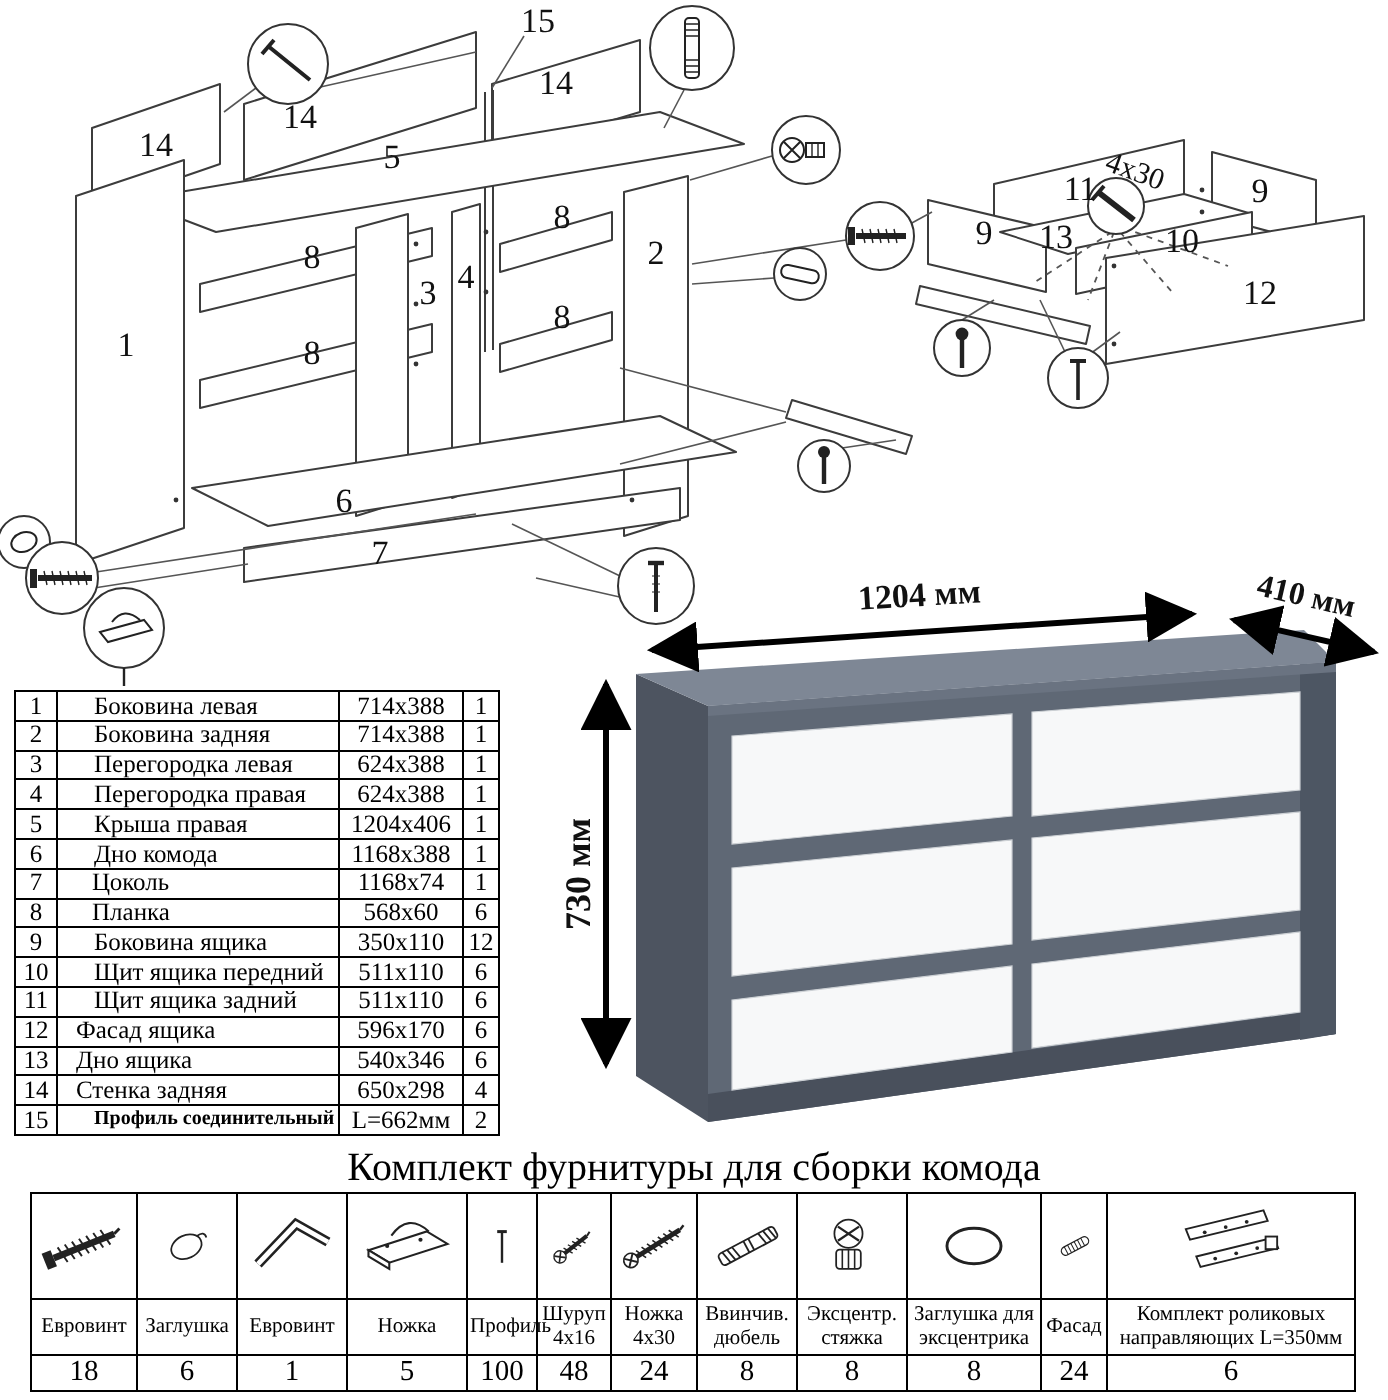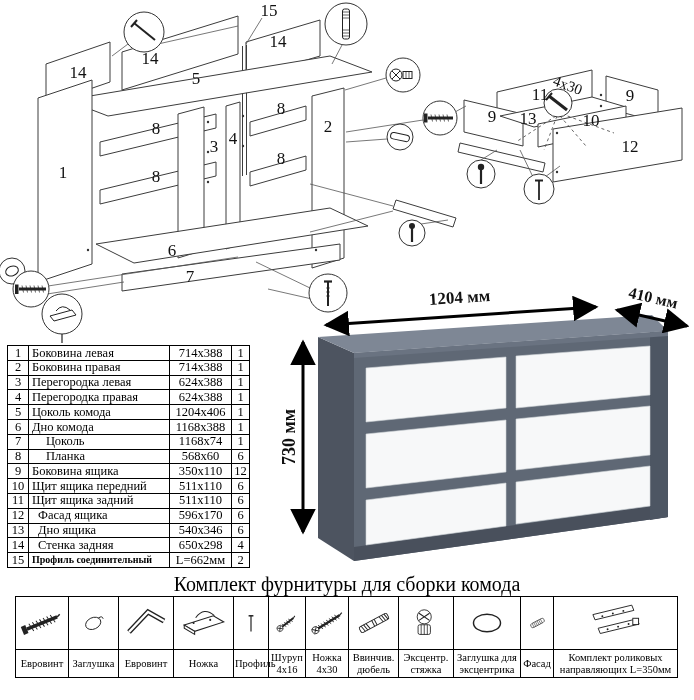--- a/index.html
+++ b/index.html
@@ -4,21 +4,21 @@
 <style>
   html,body{margin:0;padding:0;background:#fff;}
   #sheet{position:relative;width:694px;height:700px;background:#fff;overflow:hidden;
          font-family:"Liberation Serif","DejaVu Serif",serif;color:#000;}
   svg text{font-family:"Liberation Serif","DejaVu Serif",serif;fill:#111;}
   
   #parts-table{position:absolute;left:7px;top:345px;width:242px;border-collapse:collapse;table-layout:fixed;}
   #parts-table td{border:1px solid #000;height:13.8px;padding:0;font-size:12.5px;line-height:1.02;
                   white-space:nowrap;overflow:hidden;}
   #parts-table td.c{text-align:center;}
-  #parts-table td.n{padding-left:3px;}
+  #parts-table td.n{padding-left:18px;}
   #parts-table td.n.ind1{padding-left:17px;}
   #parts-table td.n.ind2{padding-left:9px;}
   #parts-table td.n.small{font-size:10px;font-weight:bold;}
   
   #hw-title{position:absolute;left:0;top:573px;width:694px;text-align:center;font-size:20px;}
   
   #hw-table{position:absolute;left:15px;top:596px;width:662px;border-collapse:collapse;table-layout:fixed;font-family:Liberation Serif, serif;}
   #hw-table td{border:1px solid #000;padding:0;text-align:center;vertical-align:middle;}
   #hw-table tr.icons td{height:52px;}
   #hw-table tr.names td{height:27px;font-size:10.5px;line-height:1.06;padding:0 1px;}
@@ -209,39 +209,39 @@
       </colgroup>
     <tbody>
       <tr>
           <td class="c">1</td>
           <td class="n">Боковина левая</td>
           <td class="c">714x388</td>
           <td class="c">1</td>
         </tr>
       <tr>
           <td class="c">2</td>
-          <td class="n">Боковина правая</td>
+          <td class="n">Боковина задняя</td>
           <td class="c">714x388</td>
           <td class="c">1</td>
         </tr>
       <tr>
           <td class="c">3</td>
           <td class="n">Перегородка левая</td>
           <td class="c">624x388</td>
           <td class="c">1</td>
         </tr>
       <tr>
           <td class="c">4</td>
           <td class="n">Перегородка правая</td>
           <td class="c">624x388</td>
           <td class="c">1</td>
         </tr>
       <tr>
           <td class="c">5</td>
-          <td class="n">Цоколь комода</td>
+          <td class="n">Крыша правая</td>
           <td class="c">1204x406</td>
           <td class="c">1</td>
         </tr>
       <tr>
           <td class="c">6</td>
           <td class="n">Дно комода</td>
           <td class="c">1168x388</td>
           <td class="c">1</td>
         </tr>
       <tr>
@@ -476,16 +476,30 @@
         <td>Ножка</td>
         <td>Профиль</td>
         <td>Шуруп 4x16</td>
         <td>Ножка 4x30</td>
         <td>Ввинчив. дюбель</td>
         <td>Эксцентр. стяжка</td>
         <td>Заглушка для эксцентрика</td>
         <td>Фасад</td>
         <td>Комплект роликовых направляющих L=350мм</td>
       </tr>
+      <tr class="qtys">
+        <td>18</td>
+        <td>6</td>
+        <td>1</td>
+        <td>5</td>
+        <td>100</td>
+        <td>48</td>
+        <td>24</td>
+        <td>8</td>
+        <td>8</td>
+        <td>8</td>
+        <td>24</td>
+        <td>6</td>
+      </tr>
     </tbody>
   </table>
 
 </div>
 
 </body></html>

